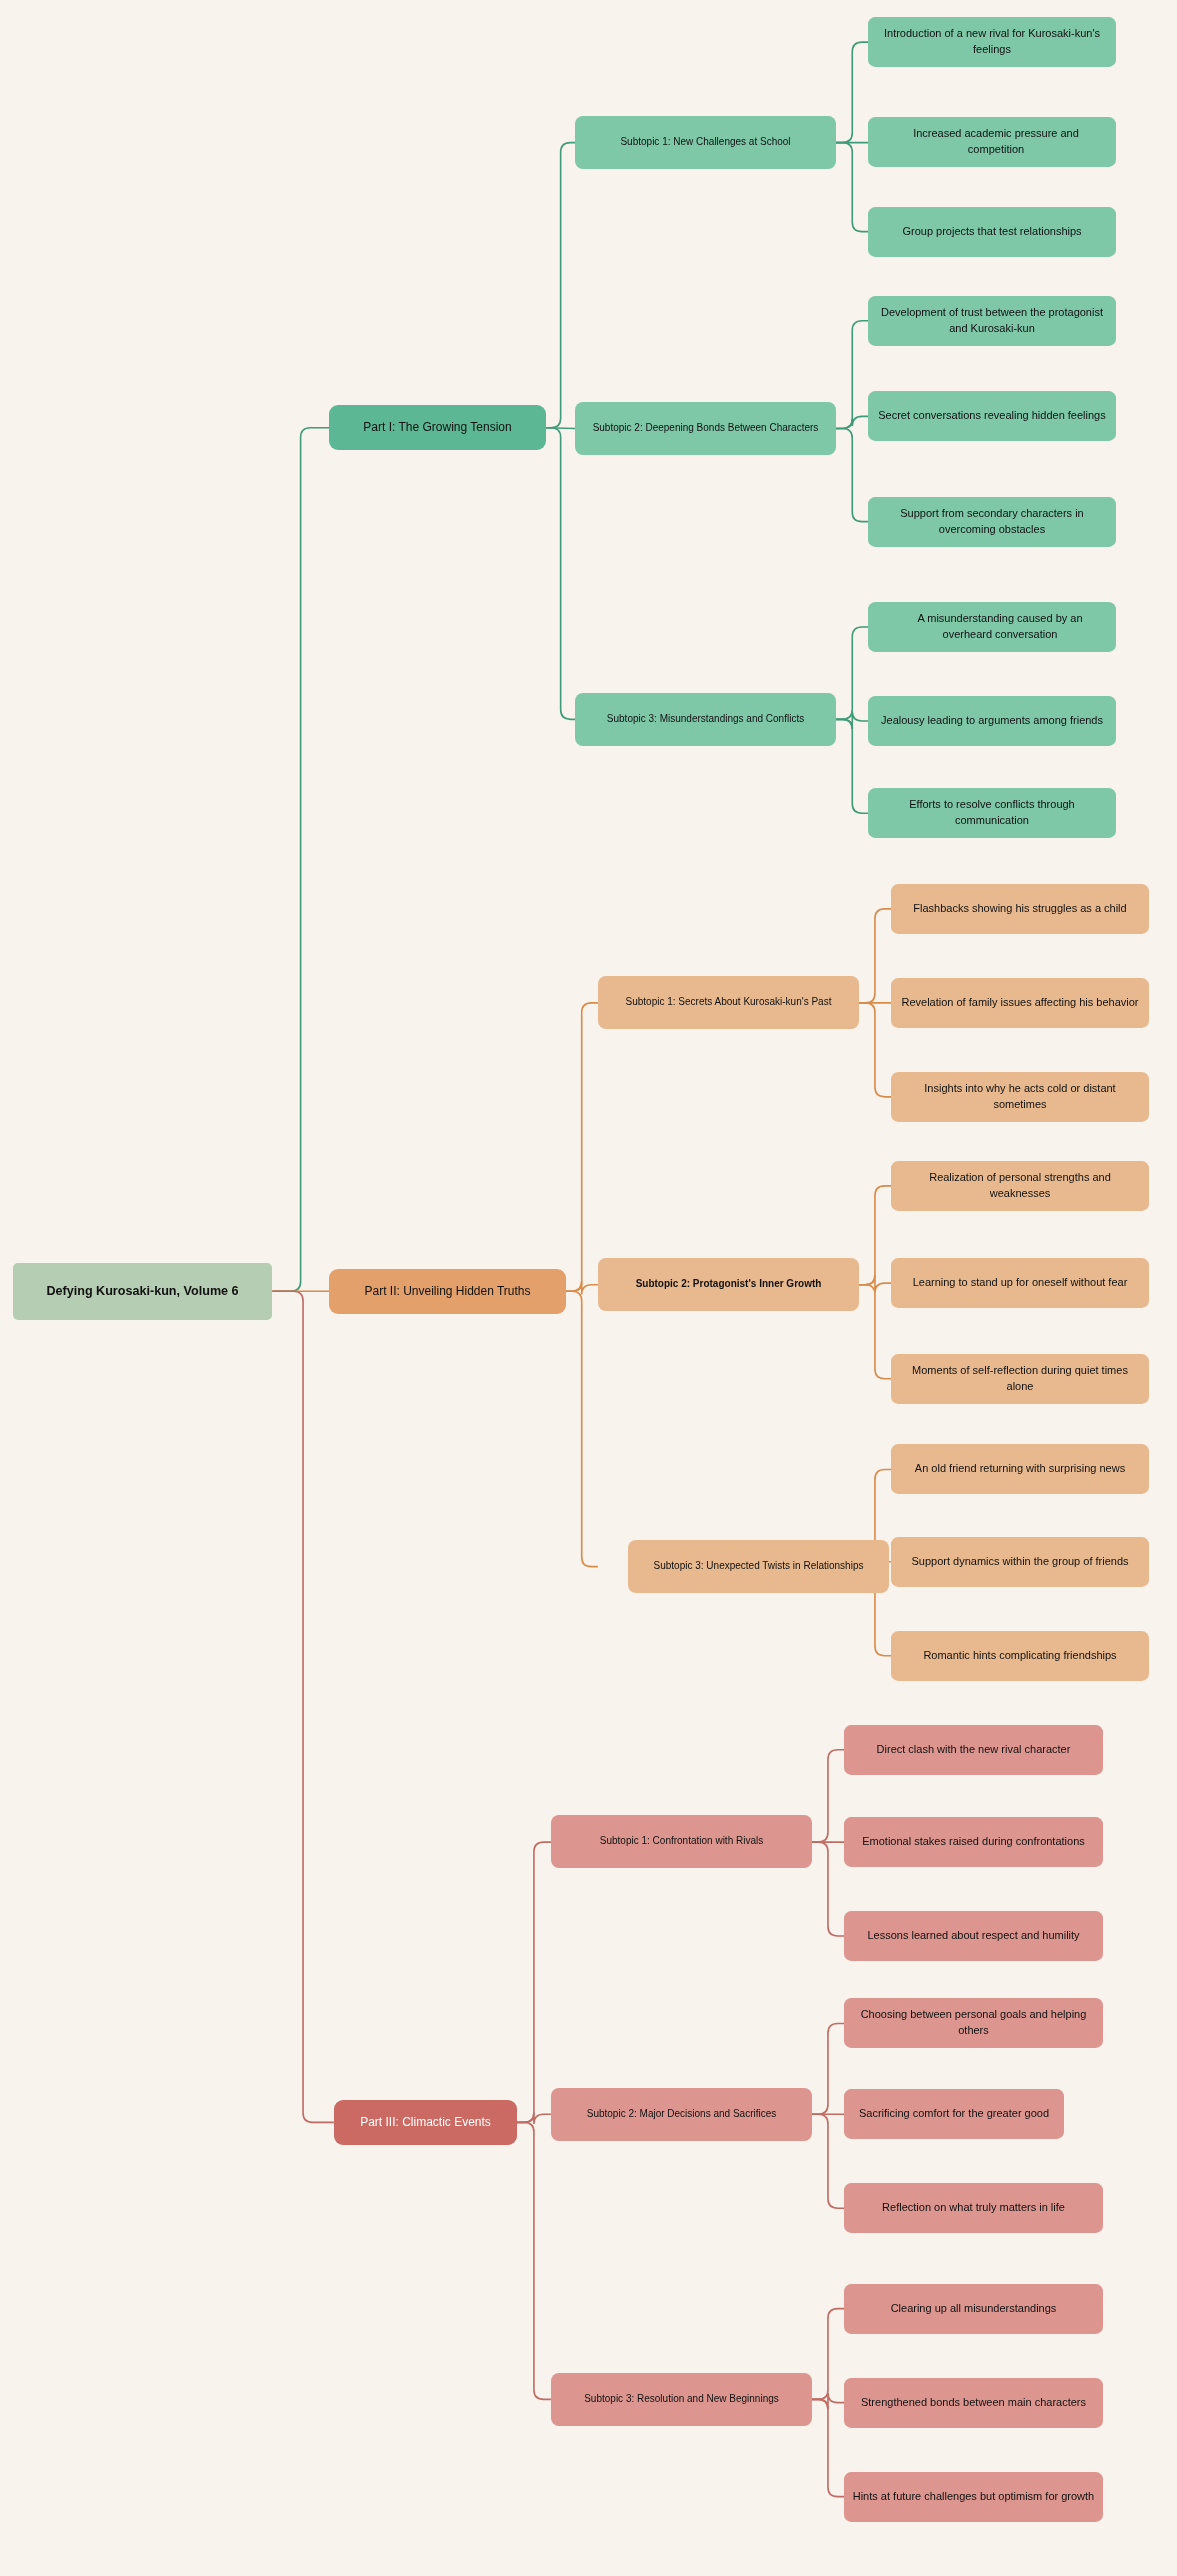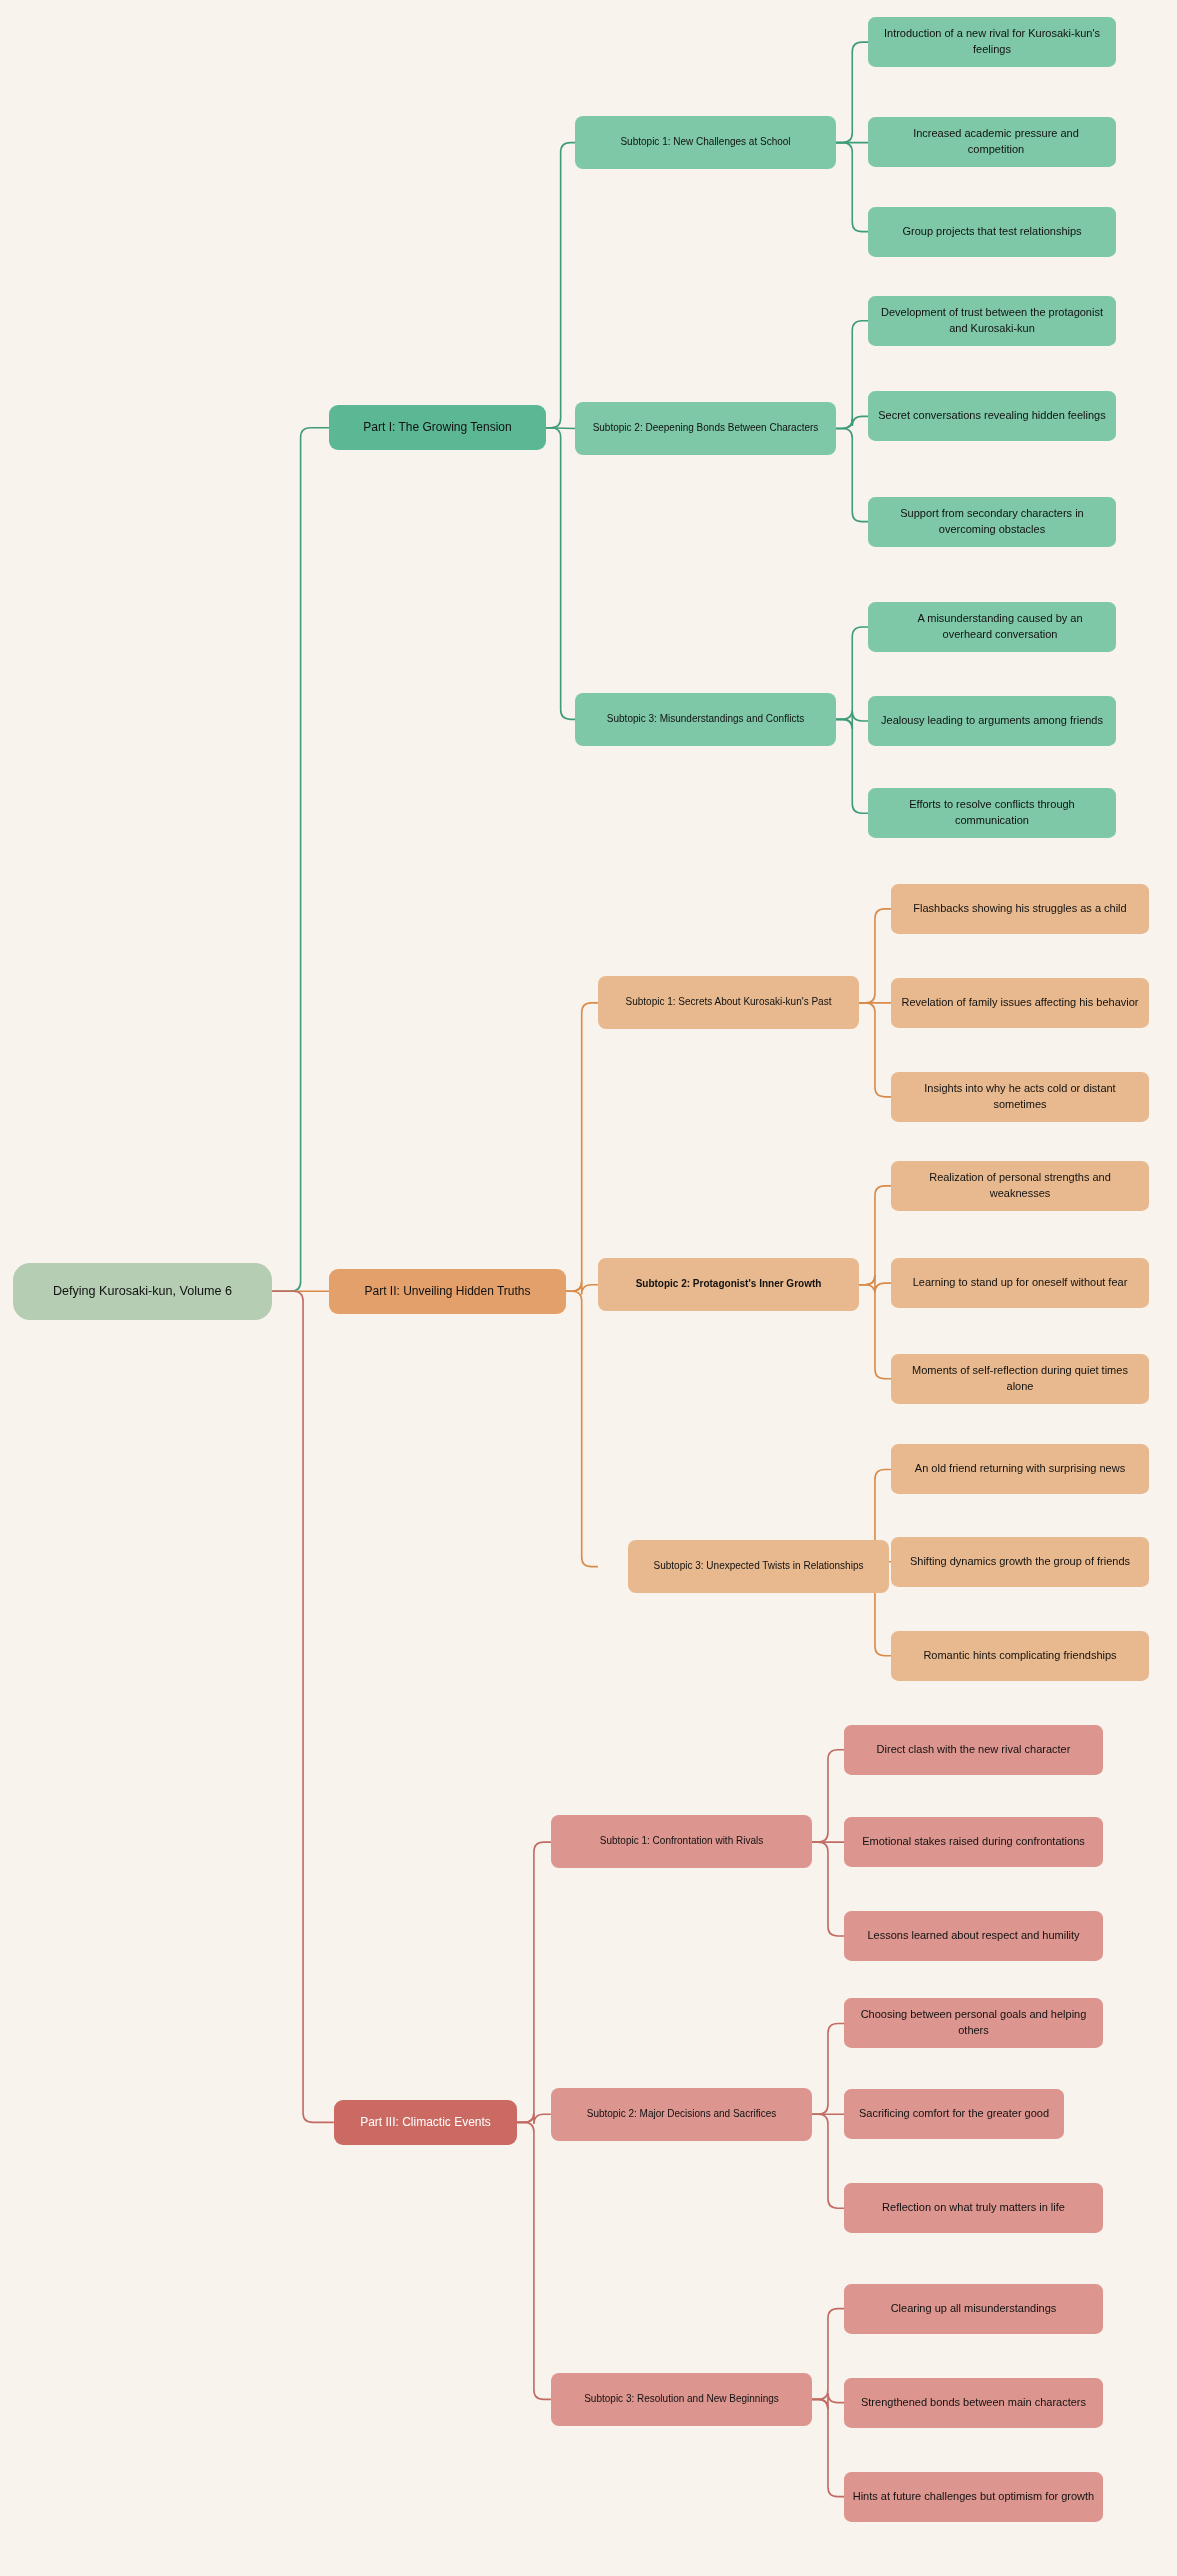--- a/index.html
+++ b/index.html
@@ -32,21 +32,22 @@
     align-items: center;
     justify-content: center;
     text-align: center;
     border-radius: 8px;
     line-height: 1.45;
     padding: 4.9px 8px;
     color: #111111;
   }
   .node-root {
     font-size: 12.6px;
-    border-radius: 17px;
+    border-radius: 5px;
+    font-weight: bold;
   }
   .node-branch {
     font-size: 12px;
     border-radius: 9px;
   }
   .node-sub {
     font-size: 10px;
     border-radius: 8px;
   }
   .node-leaf {
@@ -173,21 +174,21 @@
       <div class="node node-leaf" style="left: 891px; top: 1354px; width: 258px; height: 50px; background: rgb(232, 185, 142); color: rgb(17, 17, 17);">
         <span class="node-label">Moments of self-reflection during quiet times alone</span>
       </div>
       <div class="node node-sub" style="left: 580px; top: 1540px; width: 261px; height: 53px; background: rgb(232, 185, 142); color: rgb(17, 17, 17); margin-left: 48px;">
         <span class="node-label">Subtopic 3: Unexpected Twists in Relationships</span>
       </div>
       <div class="node node-leaf" style="left: 891px; top: 1444px; width: 258px; height: 50px; background: rgb(232, 185, 142); color: rgb(17, 17, 17);">
         <span class="node-label">An old friend returning with surprising news</span>
       </div>
       <div class="node node-leaf" style="left: 891px; top: 1537px; width: 258px; height: 50px; background: rgb(232, 185, 142); color: rgb(17, 17, 17);">
-        <span class="node-label">Shifting dynamics growth the group of friends</span>
+        <span class="node-label">Support dynamics within the group of friends</span>
       </div>
       <div class="node node-leaf" style="left: 891px; top: 1631px; width: 258px; height: 50px; background: rgb(232, 185, 142); color: rgb(17, 17, 17);">
         <span class="node-label">Romantic hints complicating friendships</span>
       </div>
       <div class="node node-branch" style="left: 334px; top: 2100px; width: 183px; height: 45px; background: rgb(203, 106, 98); color: rgb(255, 255, 255);">
         <span class="node-label">Part III: Climactic Events</span>
       </div>
       <div class="node node-sub" style="left: 551px; top: 1815px; width: 261px; height: 53px; background: rgb(220, 150, 143); color: rgb(17, 17, 17);">
         <span class="node-label">Subtopic 1: Confrontation with Rivals</span>
       </div>

